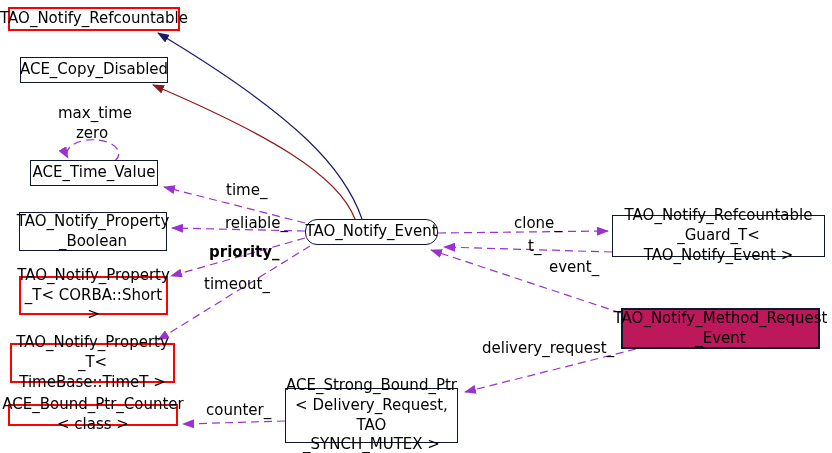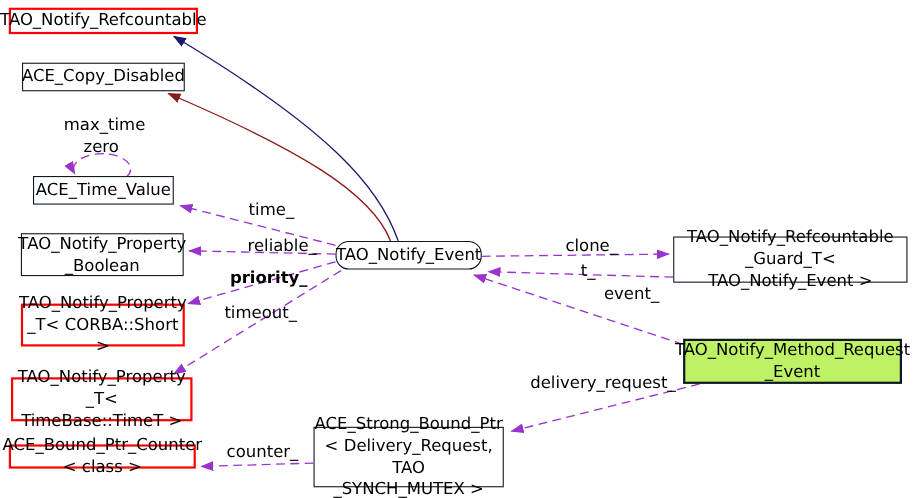--- a/index.html
+++ b/index.html
@@ -27,21 +27,21 @@
     display: flex;
     align-items: center;
     justify-content: center;
     text-align: center;
     white-space: pre-line;
     line-height: 1.32;
     cursor: pointer;
   }
   .node.red { border: 2px solid #ff0000; }
   .node.current {
-    background: #bef264;
+    background: #be185d;
     border-width: 2px;
     cursor: default;
   }
   .edge-label {
     position: absolute;
     white-space: pre-line;
     text-align: center;
     line-height: 1.35;
   }
 </style>

